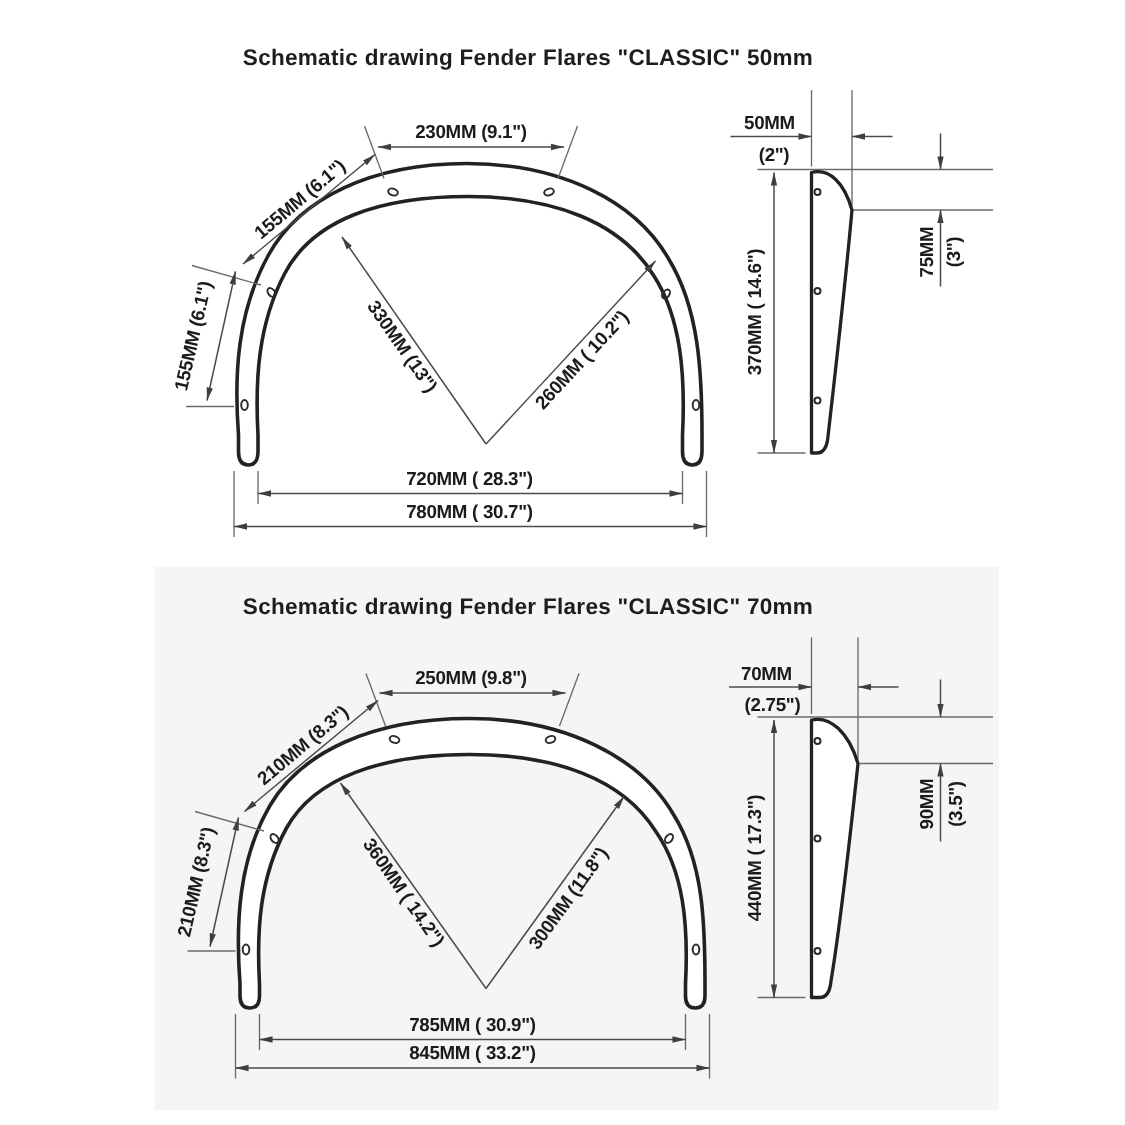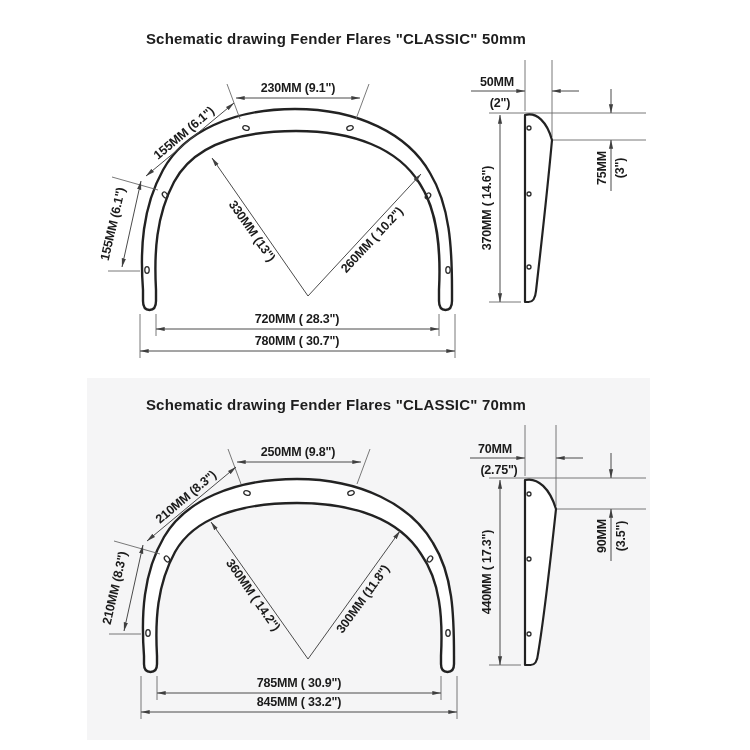--- a/index.html
+++ b/index.html
@@ -3,21 +3,21 @@
 <meta charset="utf-8">
 <style>
   html,body{margin:0;padding:0;}
   body{
     width:750px;height:750px;
     background:#ffffff;
     font-family:"Liberation Sans", sans-serif;
     position:relative;
     overflow:hidden;
   }
-  .section{position:absolute;left:0;width:656px;height:375px;}
+  .section{position:absolute;left:16px;width:656px;height:375px;}
   #section-50 {top:0;}
   #section-70 {top:375px;}
   .panel{
     position:absolute;left:87px;top:3px;width:563px;height:362px;
     background:#f5f5f6;
   }
   .diagram-title{
     position:absolute;left:0;width:100%;
     text-align:center;
     font-size:15px;font-weight:600;letter-spacing:.2px;

